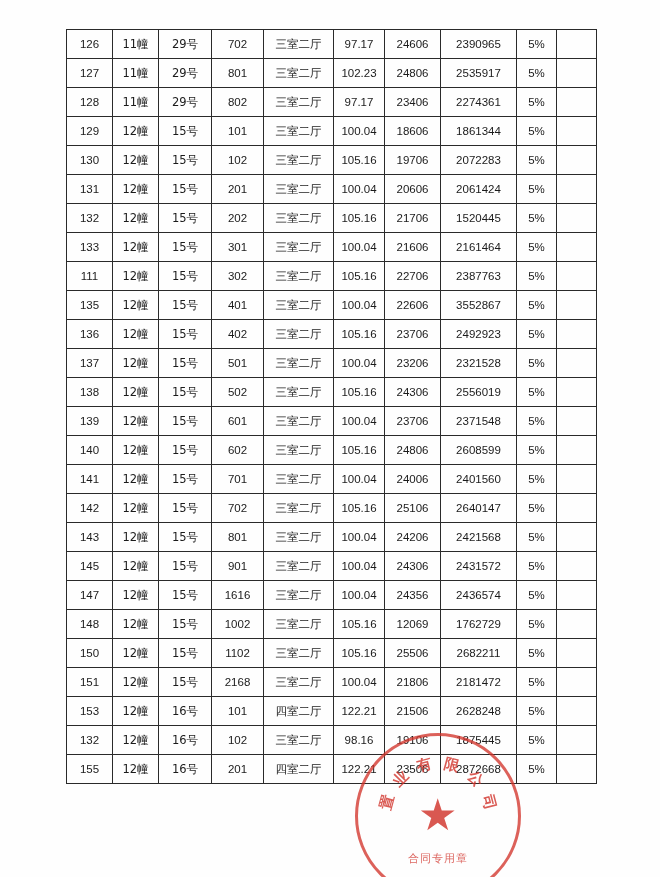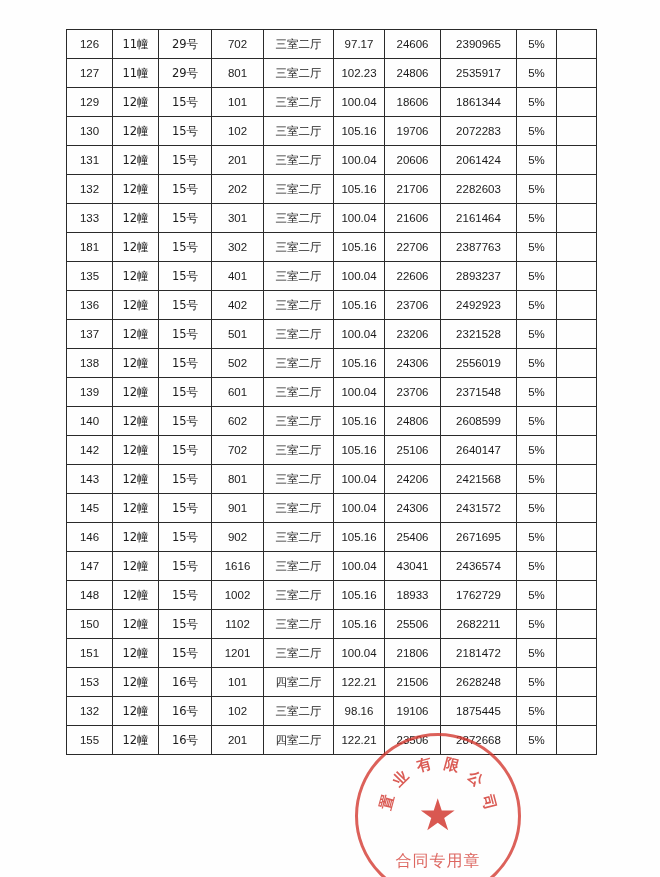--- a/index.html
+++ b/index.html
@@ -106,21 +106,21 @@
     opacity: 0.8;
     transform-origin: 0 0;
   }
   #stamp .bottom-text {
     position: absolute;
     left: 33px;
     top: 118px;
     width: 100px;
     text-align: center;
     font-family: "DejaVu Sans", "Liberation Sans", sans-serif;
-    font-size: 16px;
+    font-size: 11px;
     color: #d2342c;
     opacity: 0.75;
     letter-spacing: 1px;
   }
 </style>
 </head>
 <body>
 
 <div id="sheet">
 
@@ -156,20 +156,32 @@
           <td class="cn">29号</td>
           <td class="num">801</td>
           <td class="cn">三室二厅</td>
           <td class="num">102.23</td>
           <td class="num">24806</td>
           <td class="num">2535917</td>
           <td class="num">5%</td>
           <td class="blank"></td>
         </tr>
         <tr>
+          <td class="num">128</td>
+          <td class="cn">11幢</td>
+          <td class="cn">29号</td>
+          <td class="num">802</td>
+          <td class="cn">三室二厅</td>
+          <td class="num">97.17</td>
+          <td class="num">23406</td>
+          <td class="num">2274361</td>
+          <td class="num">5%</td>
+          <td class="blank"></td>
+        </tr>
+        <tr>
           <td class="num">129</td>
           <td class="cn">12幢</td>
           <td class="cn">15号</td>
           <td class="num">101</td>
           <td class="cn">三室二厅</td>
           <td class="num">100.04</td>
           <td class="num">18606</td>
           <td class="num">1861344</td>
           <td class="num">5%</td>
           <td class="blank"></td>
@@ -199,57 +211,57 @@
           <td class="blank"></td>
         </tr>
         <tr>
           <td class="num">132</td>
           <td class="cn">12幢</td>
           <td class="cn">15号</td>
           <td class="num">202</td>
           <td class="cn">三室二厅</td>
           <td class="num">105.16</td>
           <td class="num">21706</td>
-          <td class="num">2282603</td>
+          <td class="num">1520445</td>
           <td class="num">5%</td>
           <td class="blank"></td>
         </tr>
         <tr>
           <td class="num">133</td>
           <td class="cn">12幢</td>
           <td class="cn">15号</td>
           <td class="num">301</td>
           <td class="cn">三室二厅</td>
           <td class="num">100.04</td>
           <td class="num">21606</td>
           <td class="num">2161464</td>
           <td class="num">5%</td>
           <td class="blank"></td>
         </tr>
         <tr>
-          <td class="num">181</td>
+          <td class="num">111</td>
           <td class="cn">12幢</td>
           <td class="cn">15号</td>
           <td class="num">302</td>
           <td class="cn">三室二厅</td>
           <td class="num">105.16</td>
           <td class="num">22706</td>
           <td class="num">2387763</td>
           <td class="num">5%</td>
           <td class="blank"></td>
         </tr>
         <tr>
           <td class="num">135</td>
           <td class="cn">12幢</td>
           <td class="cn">15号</td>
           <td class="num">401</td>
           <td class="cn">三室二厅</td>
           <td class="num">100.04</td>
           <td class="num">22606</td>
-          <td class="num">2893237</td>
+          <td class="num">3552867</td>
           <td class="num">5%</td>
           <td class="blank"></td>
         </tr>
         <tr>
           <td class="num">136</td>
           <td class="cn">12幢</td>
           <td class="cn">15号</td>
           <td class="num">402</td>
           <td class="cn">三室二厅</td>
           <td class="num">105.16</td>
@@ -300,20 +312,32 @@
           <td class="cn">15号</td>
           <td class="num">602</td>
           <td class="cn">三室二厅</td>
           <td class="num">105.16</td>
           <td class="num">24806</td>
           <td class="num">2608599</td>
           <td class="num">5%</td>
           <td class="blank"></td>
         </tr>
         <tr>
+          <td class="num">141</td>
+          <td class="cn">12幢</td>
+          <td class="cn">15号</td>
+          <td class="num">701</td>
+          <td class="cn">三室二厅</td>
+          <td class="num">100.04</td>
+          <td class="num">24006</td>
+          <td class="num">2401560</td>
+          <td class="num">5%</td>
+          <td class="blank"></td>
+        </tr>
+        <tr>
           <td class="num">142</td>
           <td class="cn">12幢</td>
           <td class="cn">15号</td>
           <td class="num">702</td>
           <td class="cn">三室二厅</td>
           <td class="num">105.16</td>
           <td class="num">25106</td>
           <td class="num">2640147</td>
           <td class="num">5%</td>
           <td class="blank"></td>
@@ -336,72 +360,60 @@
           <td class="cn">15号</td>
           <td class="num">901</td>
           <td class="cn">三室二厅</td>
           <td class="num">100.04</td>
           <td class="num">24306</td>
           <td class="num">2431572</td>
           <td class="num">5%</td>
           <td class="blank"></td>
         </tr>
         <tr>
-          <td class="num">146</td>
-          <td class="cn">12幢</td>
-          <td class="cn">15号</td>
-          <td class="num">902</td>
-          <td class="cn">三室二厅</td>
-          <td class="num">105.16</td>
-          <td class="num">25406</td>
-          <td class="num">2671695</td>
-          <td class="num">5%</td>
-          <td class="blank"></td>
-        </tr>
-        <tr>
           <td class="num">147</td>
           <td class="cn">12幢</td>
           <td class="cn">15号</td>
           <td class="num">1616</td>
           <td class="cn">三室二厅</td>
           <td class="num">100.04</td>
-          <td class="num">43041</td>
+          <td class="num">24356</td>
           <td class="num">2436574</td>
           <td class="num">5%</td>
           <td class="blank"></td>
         </tr>
         <tr>
           <td class="num">148</td>
           <td class="cn">12幢</td>
           <td class="cn">15号</td>
           <td class="num">1002</td>
           <td class="cn">三室二厅</td>
           <td class="num">105.16</td>
-          <td class="num">18933</td>
+          <td class="num">12069</td>
           <td class="num">1762729</td>
           <td class="num">5%</td>
           <td class="blank"></td>
         </tr>
         <tr>
           <td class="num">150</td>
           <td class="cn">12幢</td>
           <td class="cn">15号</td>
           <td class="num">1102</td>
           <td class="cn">三室二厅</td>
           <td class="num">105.16</td>
           <td class="num">25506</td>
           <td class="num">2682211</td>
           <td class="num">5%</td>
           <td class="blank"></td>
         </tr>
         <tr>
           <td class="num">151</td>
           <td class="cn">12幢</td>
           <td class="cn">15号</td>
-          <td class="num">1201</td>
+          <td class="num">2168</td>
           <td class="cn">三室二厅</td>
           <td class="num">100.04</td>
           <td class="num">21806</td>
           <td class="num">2181472</td>
           <td class="num">5%</td>
           <td class="blank"></td>
         </tr>
         <tr>
           <td class="num">153</td>
           <td class="cn">12幢</td>

